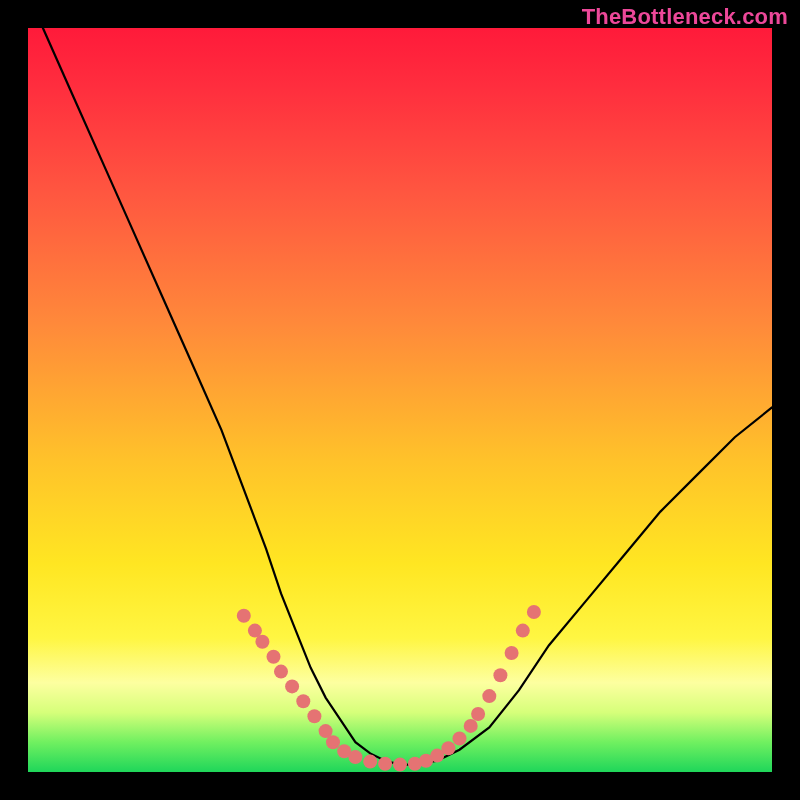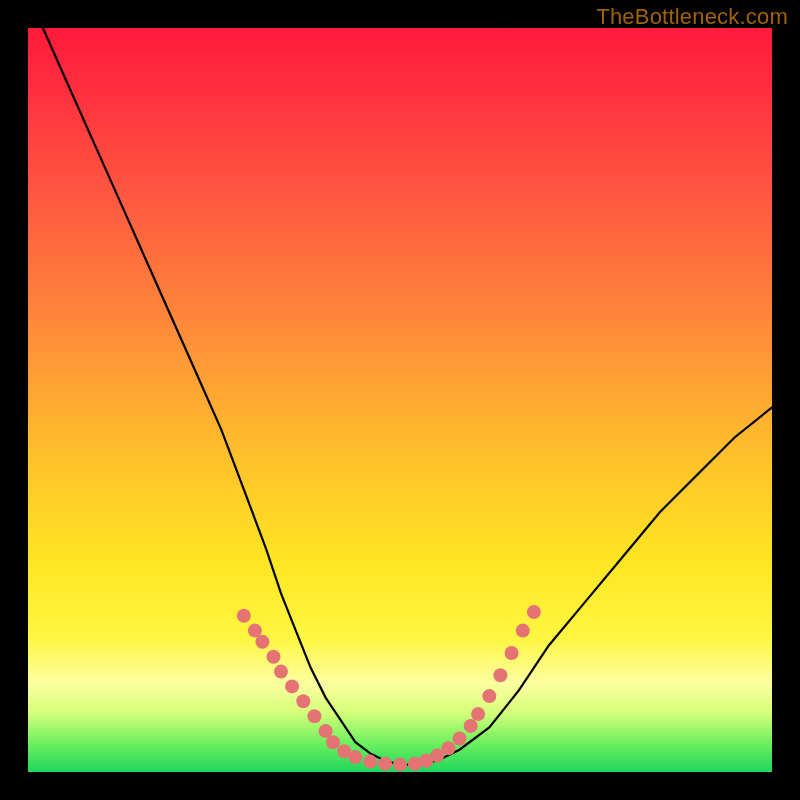--- a/index.html
+++ b/index.html
@@ -38,24 +38,24 @@
       #fdffa0 88%,
       #d6ff7a 92%,
       #70f060 96%,
       #1fd65a 100%
     );
   }
   .watermark {
     position: absolute;
     top: 4px;
     right: 12px;
-    color: #a16207;
+    color: #ec4899;
     font-size: 22px;
     letter-spacing: 0.2px;
-    font-weight: 400;
+    font-weight: 700;
     user-select: none;
   }
   svg.curve {
     position: absolute;
     left: 0;
     top: 0;
     width: 744px;
     height: 744px;
     overflow: visible;
   }

